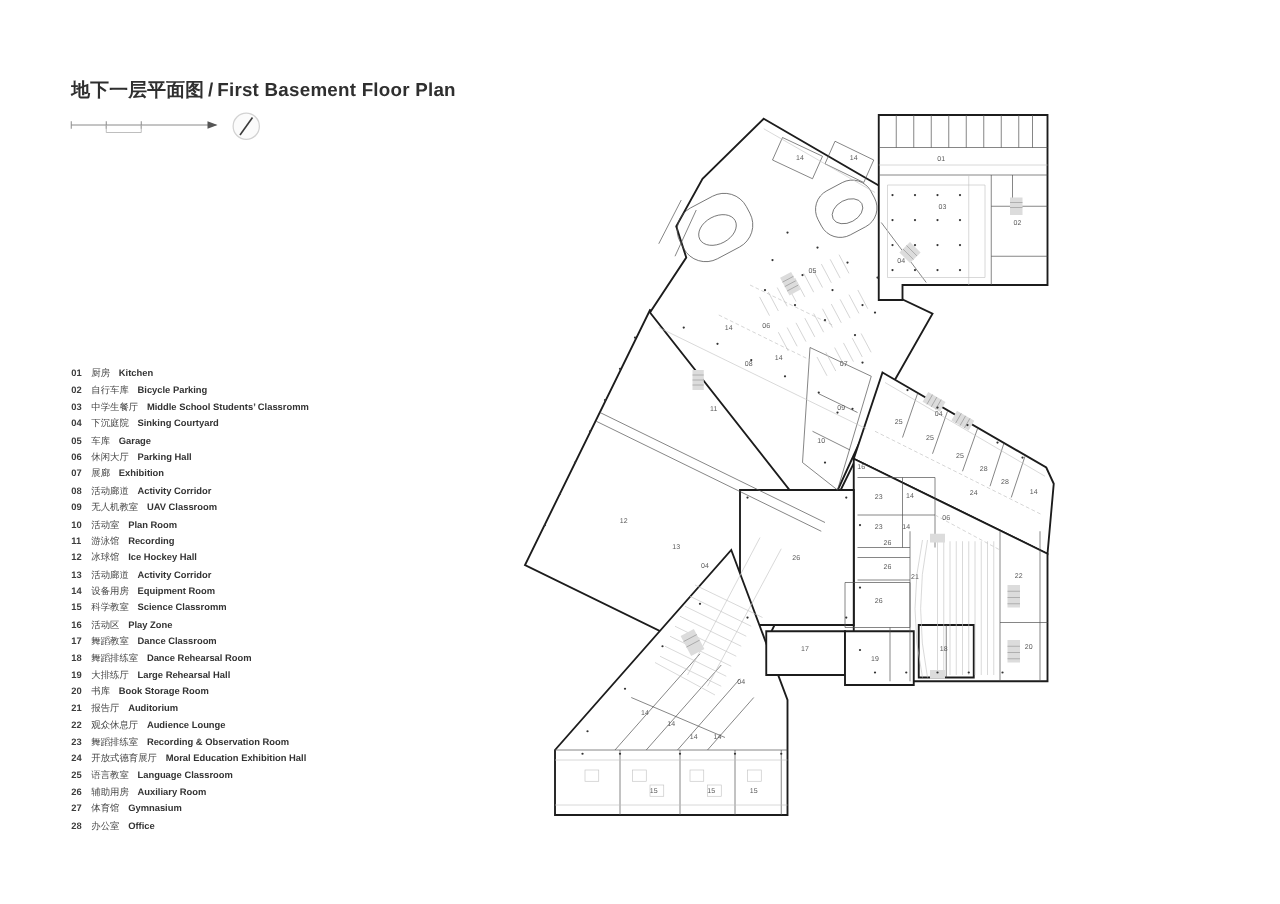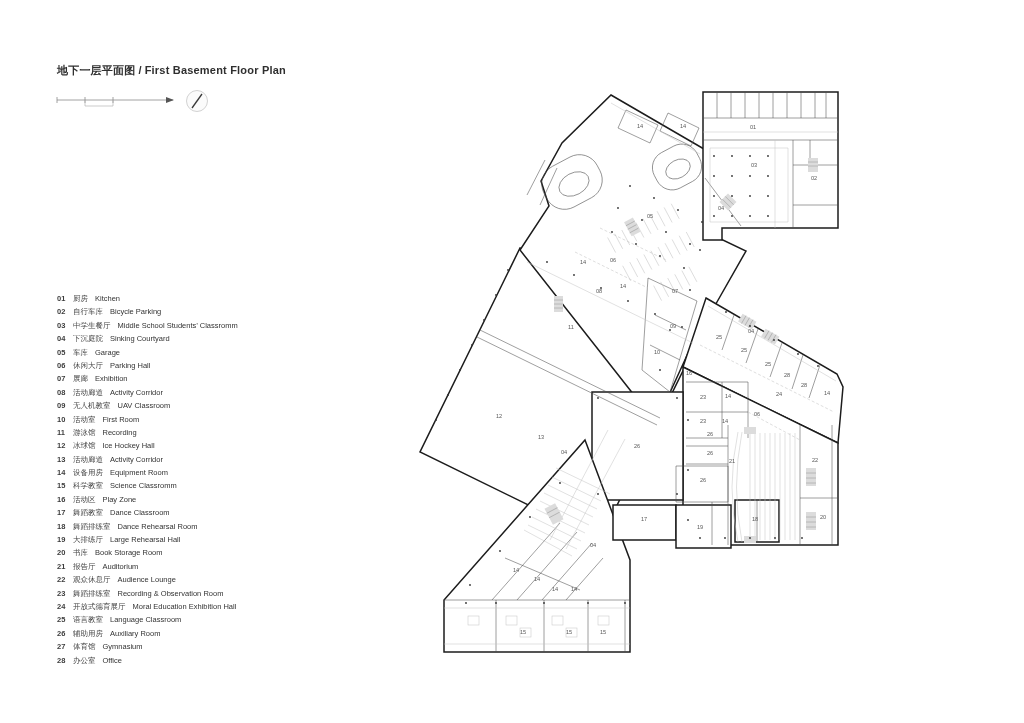--- a/index.html
+++ b/index.html
@@ -1,25 +1,25 @@
 <!DOCTYPE html>
 <html><head>
 <meta charset="utf-8">
 <style>
   html,body{margin:0;padding:0;}
   body{width:1024px;height:723px;background:#ffffff;position:relative;overflow:hidden;
        font-family:"Liberation Sans", sans-serif;}
-  .sheet-title{position:absolute;left:57px;top:63px;font-size:11px;font-weight:bold;color:#2f2f2f;letter-spacing:.2px;}
+  .sheet-title{position:absolute;left:57px;top:63px;font-size:15px;font-weight:bold;color:#2f2f2f;letter-spacing:.2px;}
   .sheet-title .zh{margin-right:3px;}
   .sheet-title .sep{margin-right:3px;}
   .legend{position:absolute;left:57px;top:292px;}
   .legend-item{height:13.4px;line-height:13.4px;font-size:7.5px;white-space:nowrap;color:#3d3d3d;}
   .lg-num{display:inline-block;width:16px;font-weight:600;color:#3d3d3d;}
   .lg-zh{color:#464646;margin-right:7px;font-family:Liberation Serif, serif;}
-  .lg-en{font-weight:normal;color:#333;}
+  .lg-en{font-weight:bold;color:#333;}
   svg.plan{position:absolute;left:0;top:0;}
   #room-labels text{font:5.6px "Liberation Sans",sans-serif;fill:#5a5a5a;text-anchor:middle;}
   .thick{stroke:#1c1c1c;stroke-width:1.5;fill:#ffffff;}
   .thin{stroke:#4f4f4f;stroke-width:.55;fill:none;}
   .light{stroke:#c2c2c2;stroke-width:.5;fill:none;}
   .dash{stroke:#bdbdbd;stroke-width:.5;fill:none;stroke-dasharray:3 2;}
   .hatch{stroke:#9a9a9a;stroke-width:.55;fill:none;}
   .grayfill{fill:#dcdcdc;stroke:none;}
   .dot{fill:#333;stroke:none;}
 </style>
@@ -33,21 +33,21 @@
 <div class="legend">
     <div class="legend-item"><span class="lg-num">01</span><span class="lg-zh">厨房</span><span class="lg-en">Kitchen</span></div>
     <div class="legend-item"><span class="lg-num">02</span><span class="lg-zh">自行车库</span><span class="lg-en">Bicycle Parking</span></div>
     <div class="legend-item"><span class="lg-num">03</span><span class="lg-zh">中学生餐厅</span><span class="lg-en">Middle School Students’ Classromm</span></div>
     <div class="legend-item"><span class="lg-num">04</span><span class="lg-zh">下沉庭院</span><span class="lg-en">Sinking Courtyard</span></div>
     <div class="legend-item"><span class="lg-num">05</span><span class="lg-zh">车库</span><span class="lg-en">Garage</span></div>
     <div class="legend-item"><span class="lg-num">06</span><span class="lg-zh">休闲大厅</span><span class="lg-en">Parking Hall</span></div>
     <div class="legend-item"><span class="lg-num">07</span><span class="lg-zh">展廊</span><span class="lg-en">Exhibition</span></div>
     <div class="legend-item"><span class="lg-num">08</span><span class="lg-zh">活动廊道</span><span class="lg-en">Activity Corridor</span></div>
     <div class="legend-item"><span class="lg-num">09</span><span class="lg-zh">无人机教室</span><span class="lg-en">UAV Classroom</span></div>
-    <div class="legend-item"><span class="lg-num">10</span><span class="lg-zh">活动室</span><span class="lg-en">First Room</span></div>
+    <div class="legend-item"><span class="lg-num">10</span><span class="lg-zh">活动室</span><span class="lg-en">Plan Room</span></div>
     <div class="legend-item"><span class="lg-num">11</span><span class="lg-zh">游泳馆</span><span class="lg-en">Recording</span></div>
     <div class="legend-item"><span class="lg-num">12</span><span class="lg-zh">冰球馆</span><span class="lg-en">Ice Hockey Hall</span></div>
     <div class="legend-item"><span class="lg-num">13</span><span class="lg-zh">活动廊道</span><span class="lg-en">Activity Corridor</span></div>
     <div class="legend-item"><span class="lg-num">14</span><span class="lg-zh">设备用房</span><span class="lg-en">Equipment Room</span></div>
     <div class="legend-item"><span class="lg-num">15</span><span class="lg-zh">科学教室</span><span class="lg-en">Science Classromm</span></div>
     <div class="legend-item"><span class="lg-num">16</span><span class="lg-zh">活动区</span><span class="lg-en">Play Zone</span></div>
     <div class="legend-item"><span class="lg-num">17</span><span class="lg-zh">舞蹈教室</span><span class="lg-en">Dance Classroom</span></div>
     <div class="legend-item"><span class="lg-num">18</span><span class="lg-zh">舞蹈排练室</span><span class="lg-en">Dance Rehearsal Room</span></div>
     <div class="legend-item"><span class="lg-num">19</span><span class="lg-zh">大排练厅</span><span class="lg-en">Large Rehearsal Hall</span></div>
     <div class="legend-item"><span class="lg-num">20</span><span class="lg-zh">书库</span><span class="lg-en">Book Storage Room</span></div>

